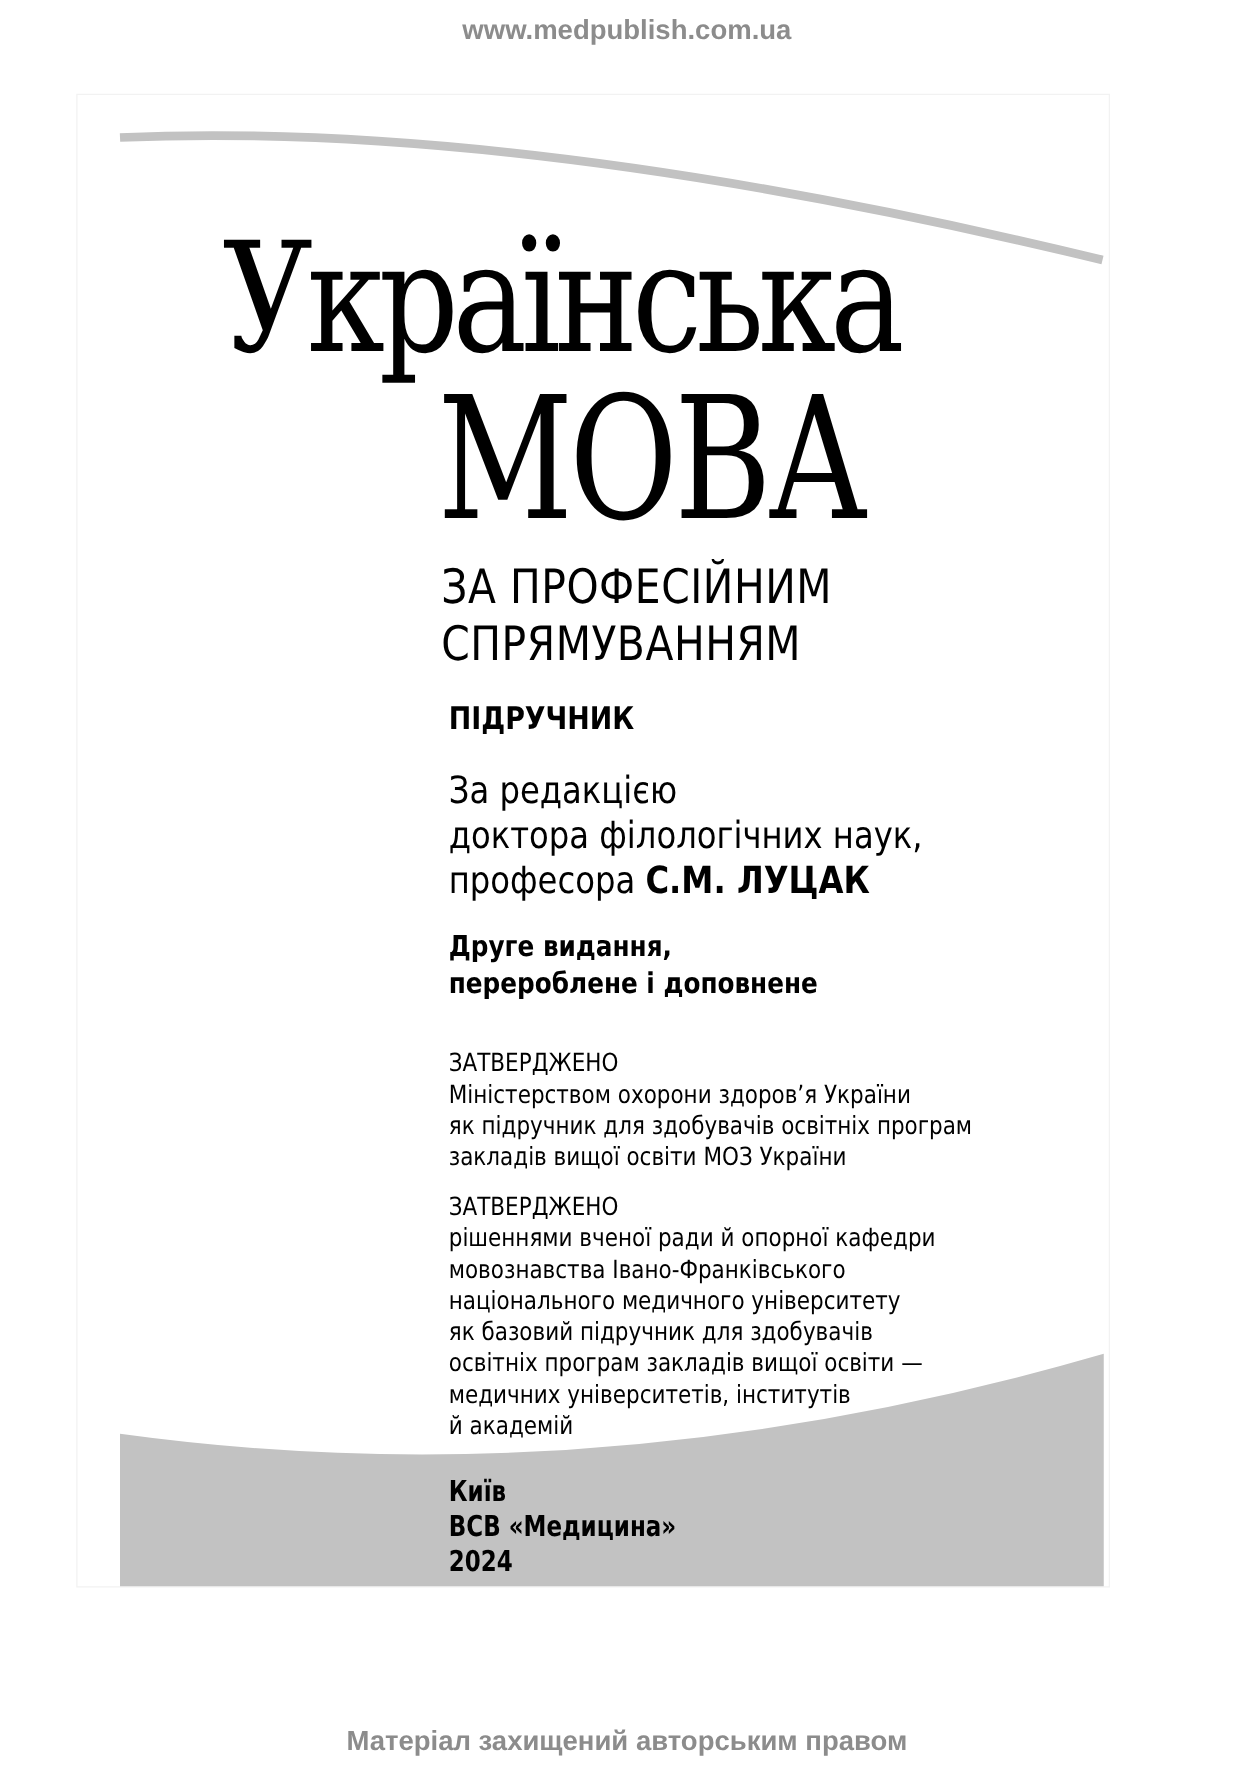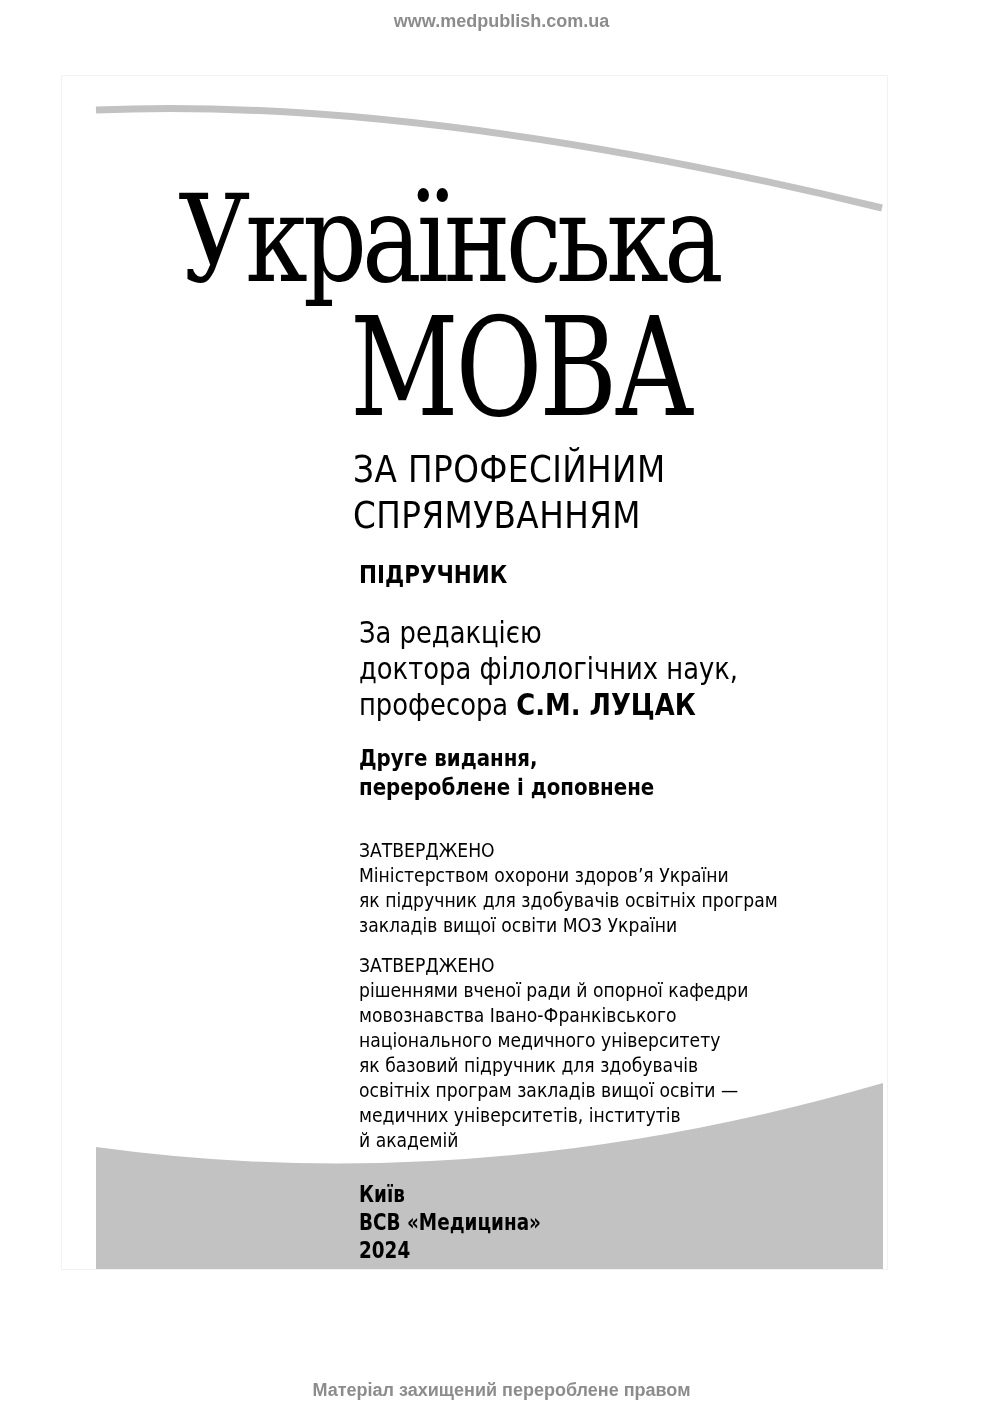--- a/index.html
+++ b/index.html
@@ -5,21 +5,21 @@
   html, body { margin: 0; padding: 0; }
   body {
     width: 1003px; height: 1416px; position: relative; overflow: hidden;
     background: #ffffff;
     font-family: "DejaVu Sans", sans-serif;
     color: #000;
   }
   .watermark {
     position: absolute; left: 0; width: 1003px; text-align: center;
     font-family: "Liberation Sans", sans-serif; font-weight: bold;
-    color: #8c8c8c; font-size: 18px;
+    color: #8c8c8c; font-size: 22px;
   }
   .wm-top { top: 11px; }
   .wm-bottom { top: 1380px; }
   .page {
     position: absolute; left: 61px; top: 75px; width: 827px; height: 1195px;
     border: 1px solid #f2f2f2; box-sizing: border-box; background: #fff;
   }
   svg.deco { position: absolute; left: 0; top: 0; }
   .title-main {
     position: absolute; left: 178px; top: 178px;
@@ -100,13 +100,13 @@
   <span class="line">медичних університетів, інститутів</span>
   <span class="line">й академій</span>
 </div>
 
 <div class="block imprint">
   <span class="line">Київ</span>
   <span class="line">ВСВ «Медицина»</span>
   <span class="line">2024</span>
 </div>
 
-<div class="watermark wm-bottom">Матеріал захищений перероблене правом</div>
+<div class="watermark wm-bottom">Матеріал захищений авторським правом</div>
 
 </body></html>

